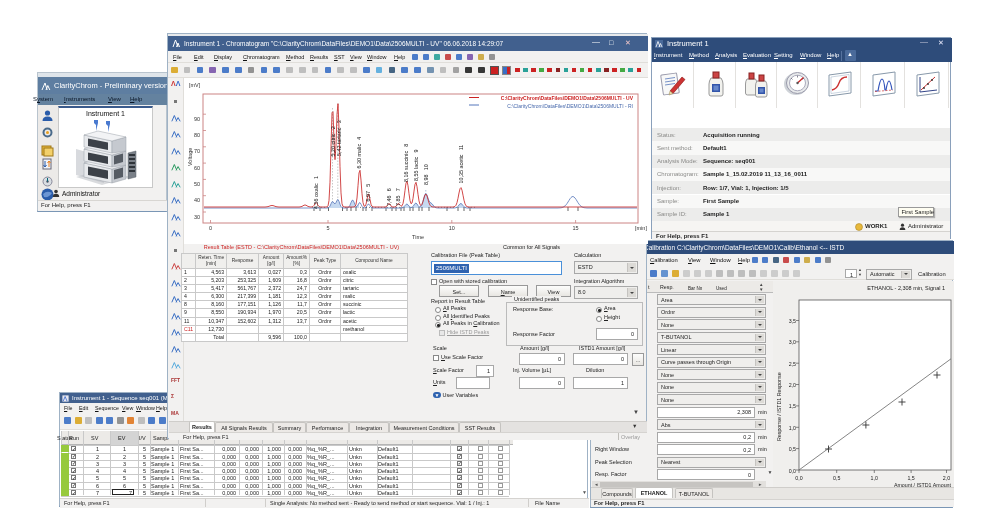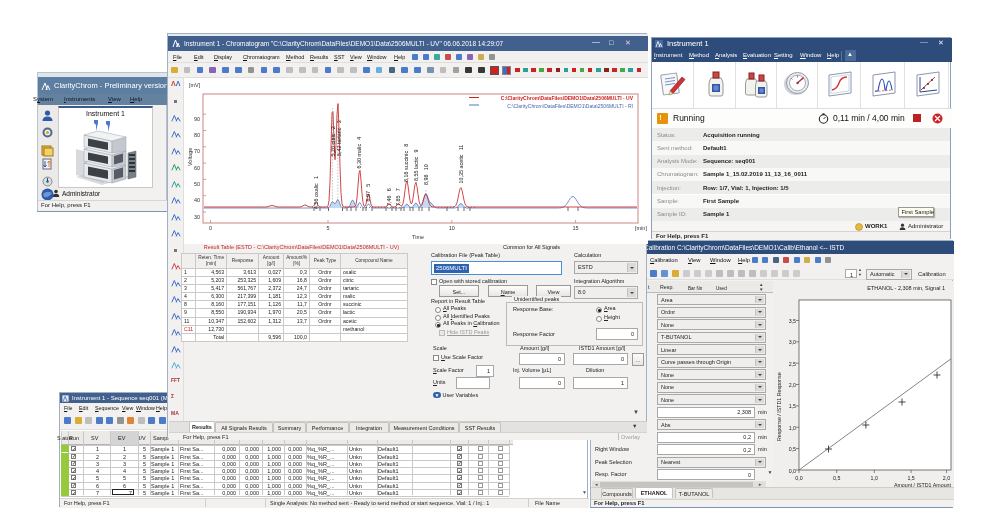--- a/index.html
+++ b/index.html
@@ -944,37 +944,20 @@
       </svg>
     </div>
     <div class="bx" style="left:255px;top:24px;width:42px;height:46px;border-right:1px solid #e3e1de">
       <svg style="position:absolute;left:6px;top:7px" width="30" height="30" viewBox="0 0 30 30">
 <polygon points="4,6 26,3 26,24 4,27" fill="#fff" stroke="#8899aa"></polygon>
 <path d="M7 8 L7 23 L24 21" fill="none" stroke="#334488" stroke-width="1"></path>
 <path d="M8 21 L22 8" stroke="#cc3333" stroke-width="1"></path>
 <path d="M10 19 l2 0 m-1 -1 l0 2 M14 15 l2 0 m-1 -1 l0 2 M18 11 l2 0 m-1 -1 l0 2" stroke="#222" stroke-width="0.8"></path>
       </svg>
     </div>
-<div class="bx" style="left:0;top:70px;width:300px;height:20px;background:#fdfdfc;border-top:1px solid #e0deda">
- <div class="bx" style="left:5px;top:4px;width:11px;height:11px;background:#e8920a;border-radius:1px">
-        <span style="position:absolute;left:2.2px;top:0.5px;color:#fff;font-size:7px;font-weight:bold">!</span>
-      </div>
- <span class="t" style="left:21px;top:4px;font-size:8.5px;color:#111">Running</span>
- <svg style="position:absolute;left:166px;top:4px" width="11" height="11" viewBox="0 0 11 11">
-        <circle cx="5.5" cy="6" r="4.2" fill="none" stroke="#222" stroke-width="1.1"></circle>
-        <rect x="4.5" y="0.3" width="2" height="1.6" fill="#222"></rect>
-        <path d="M5.5 6 L7.5 4" stroke="#222" stroke-width="0.9"></path>
-      </svg>
- <span class="t" style="left:181px;top:4px;font-size:8.5px;color:#111">0,11 min / 4,00 min</span>
- <div class="bx" style="left:261px;top:5px;width:8px;height:8px;background:#bb2222"></div>
- <svg style="position:absolute;left:280px;top:3.5px" width="11" height="11" viewBox="0 0 11 11">
-        <circle cx="5.5" cy="5.5" r="5" fill="#cc2222"></circle>
-        <path d="M3 3 L8 8 M8 3 L3 8" stroke="#fff" stroke-width="1.2"></path>
-      </svg>
-</div>
 <div class="bx" style="left:0;top:90.0px;width:298px;height:13.3px;background:#ececeb">
       <span class="t" style="left:5px;top:3.5px;font-size:6px;color:#8a8a88">Status:</span>
       <span class="t" style="left:51px;top:3.5px;font-size:6px;color:#222;font-weight:bold">Acquisition running</span>
     </div>
     <div class="bx" style="left:0;top:103.3px;width:298px;height:13.3px;background:#f8f8f7">
       <span class="t" style="left:5px;top:3.5px;font-size:6px;color:#8a8a88">Sent method:</span>
       <span class="t" style="left:51px;top:3.5px;font-size:6px;color:#222;font-weight:bold">Default1</span>
     </div>
     <div class="bx" style="left:0;top:116.6px;width:298px;height:13.3px;background:#ececeb">
       <span class="t" style="left:5px;top:3.5px;font-size:6px;color:#8a8a88">Analysis Mode:</span>

